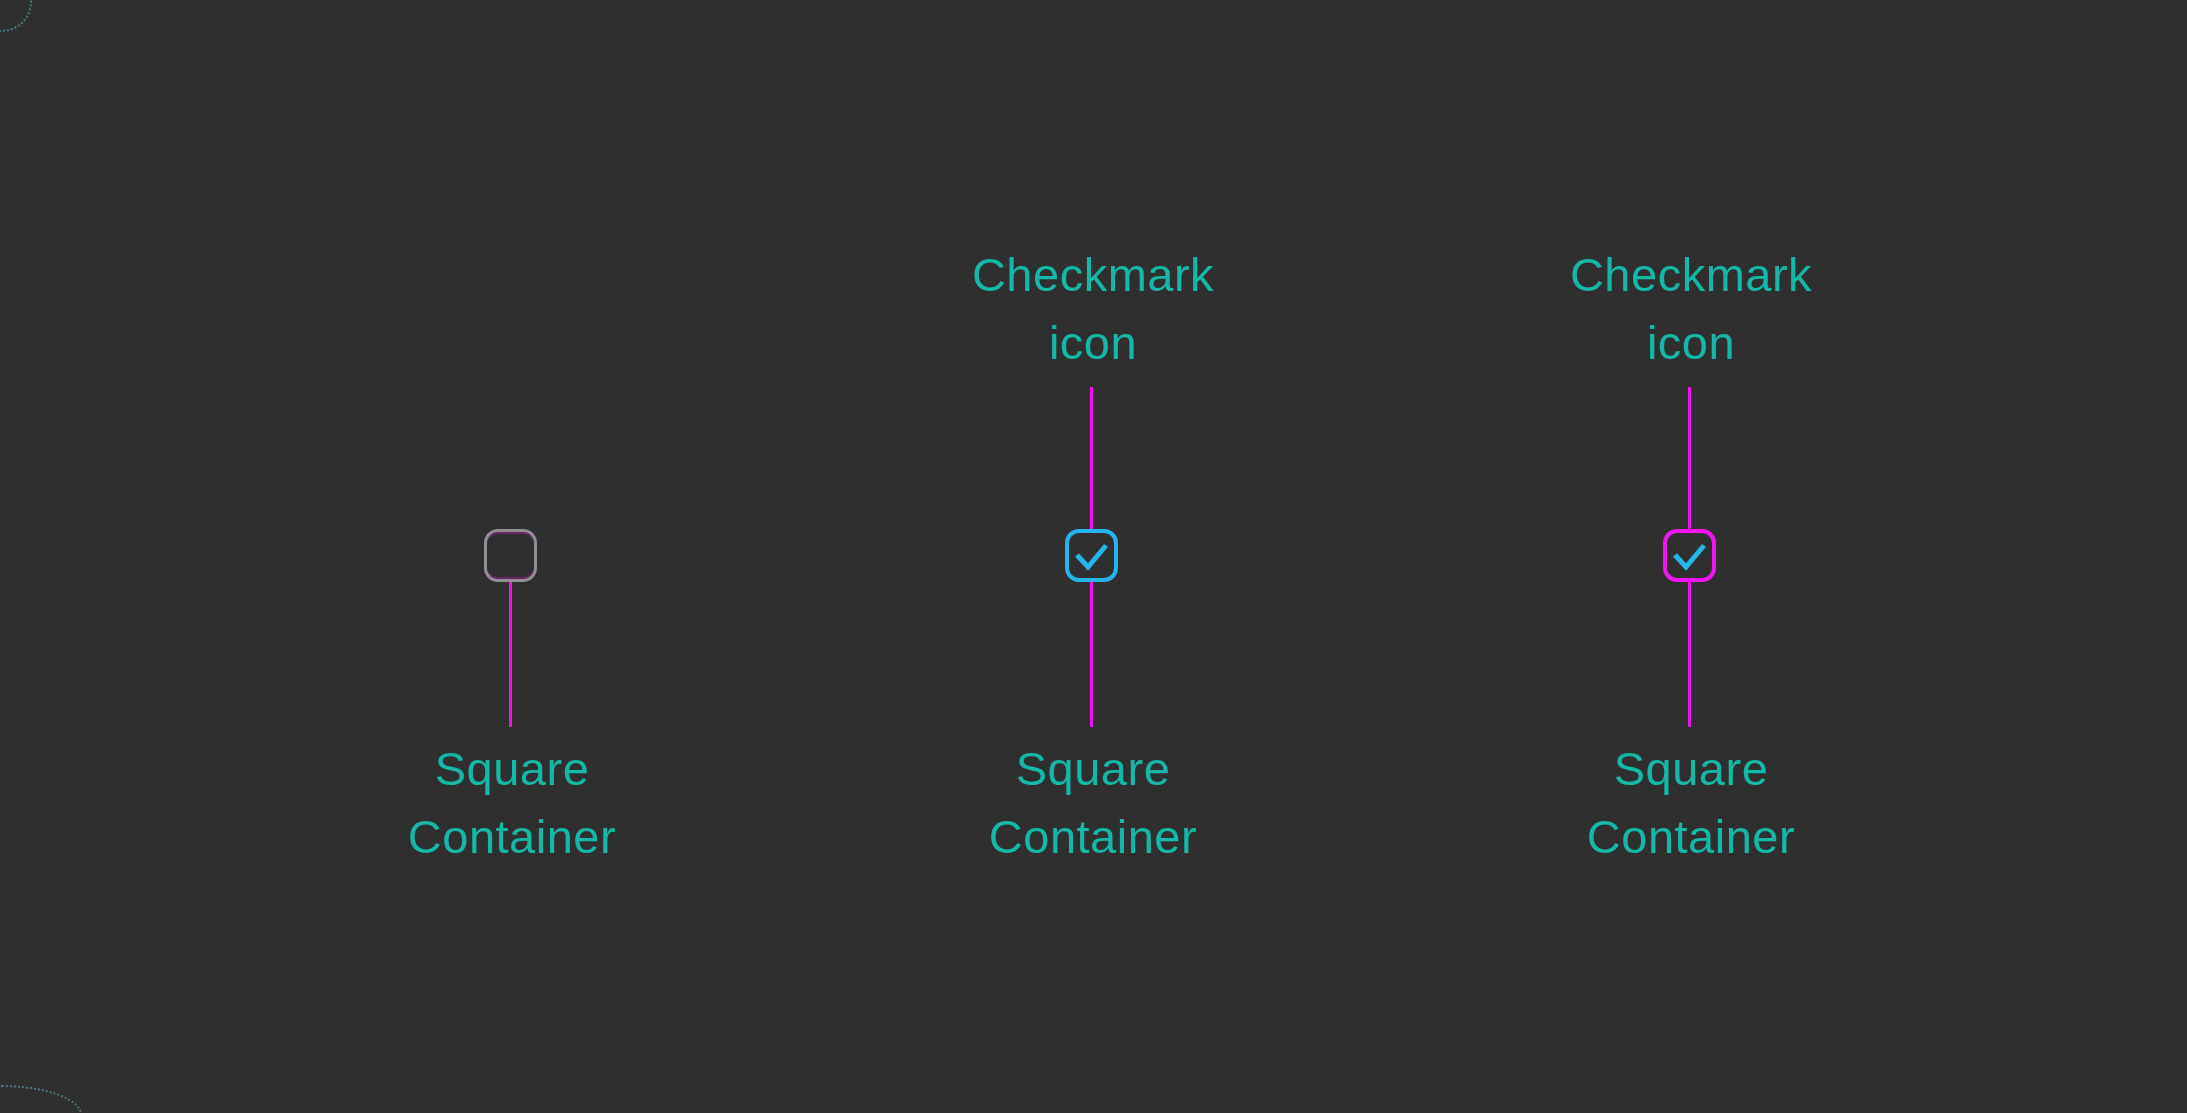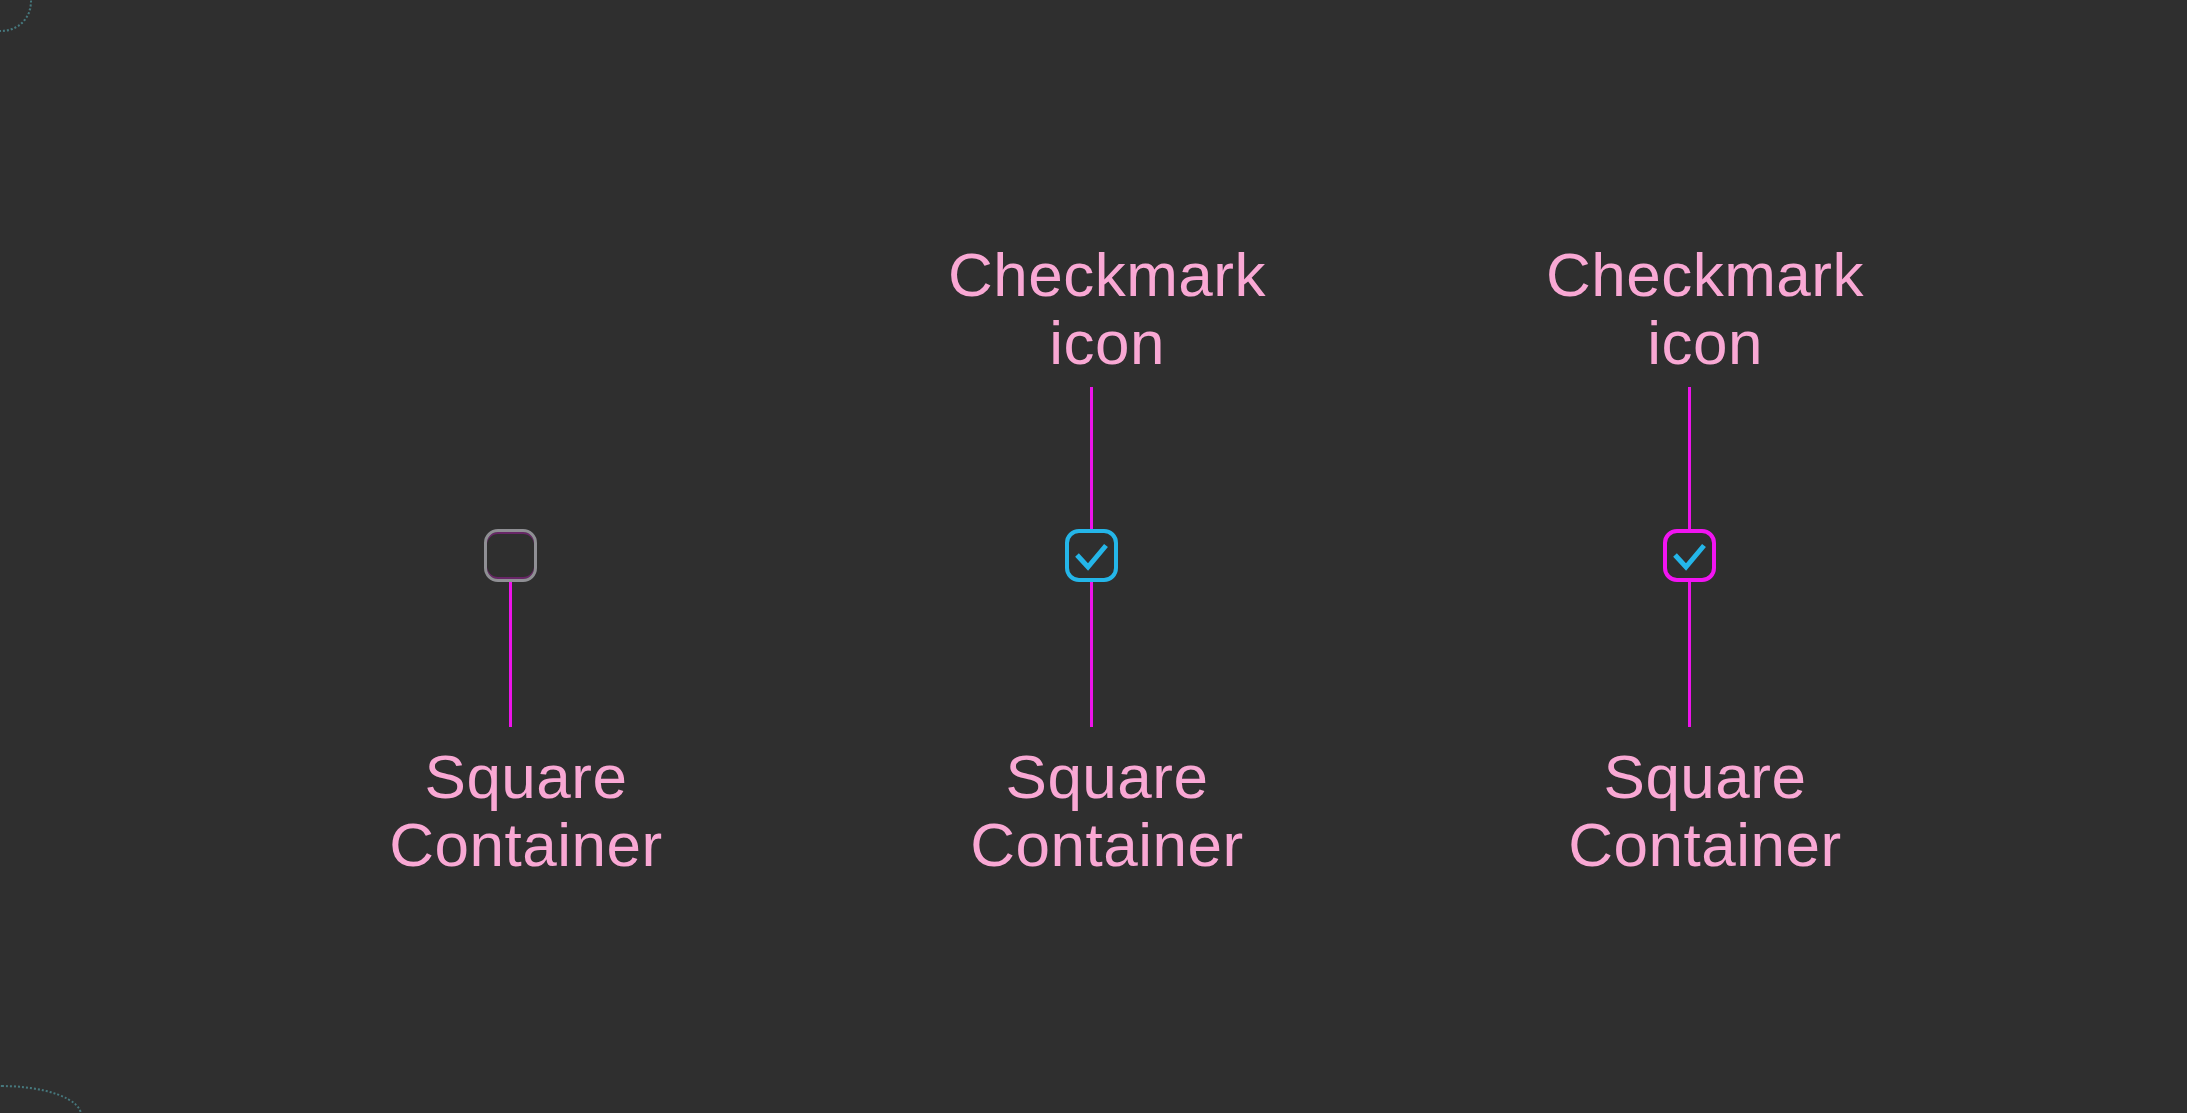--- a/index.html
+++ b/index.html
@@ -20,32 +20,32 @@
     top: 0;
     height: 100%;
     width: 520px;
   }
   #col-1 { left: 250px; }
   #col-2 { left: 831px; }
   #col-3 { left: 1429px; }
 
   .label {
     position: absolute;
-    left: 16px;
+    left: 2px;
     width: 520px;
     text-align: center;
-    color: #f9a8d4;
-    font-size: 62px;
+    color: #14b8a6;
+    font-size: 47px;
     line-height: 68px;
     letter-spacing: 0.5px;
     font-weight: 400;
     z-index: 3;
   }
   .label-top { top: 241px; }
-  .label-bottom { top: 735px; margin-top: 8px; }
+  .label-bottom { top: 735px; }
   .label div { white-space: nowrap; }
 
   .leader {
     position: absolute;
     left: 50%;
     margin-left: -1.5px;
     width: 3px;
     background: #ed13ea;
     z-index: 1;
   }

